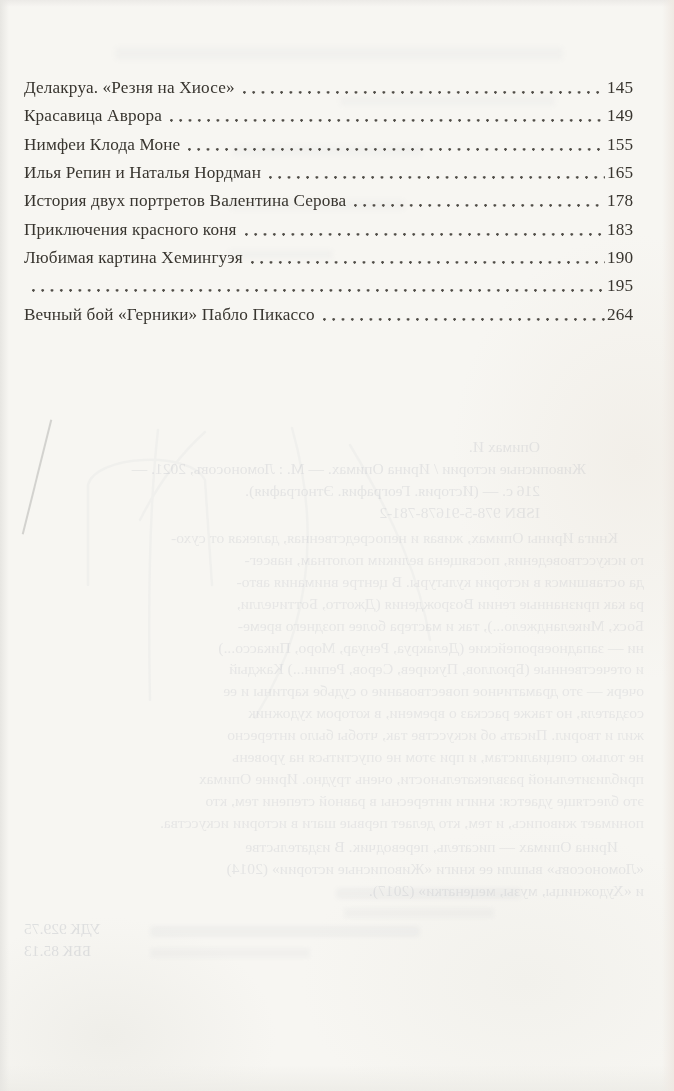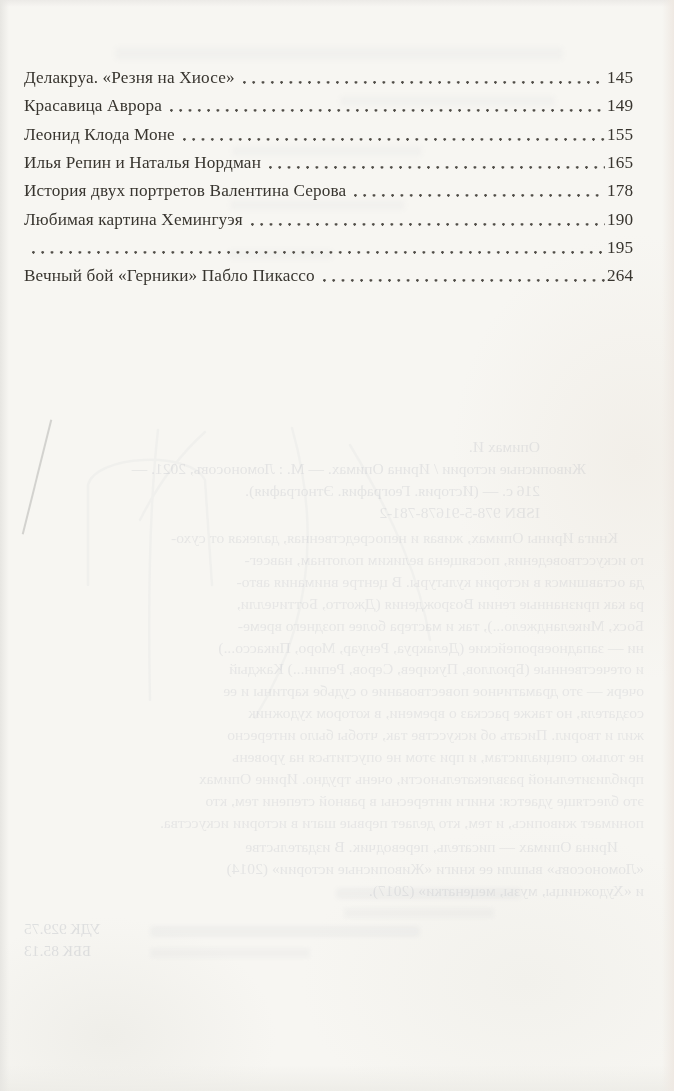--- a/index.html
+++ b/index.html
@@ -10,21 +10,21 @@
       linear-gradient(90deg,#e7e6e2 0px,rgba(247,246,242,0) 9px),
       linear-gradient(270deg,#efe9e3 0px,rgba(247,246,242,0) 12px),
       linear-gradient(180deg,#eceae7 0px,rgba(247,246,242,0) 7px),
       linear-gradient(0deg,#eeede8 0px,rgba(247,246,242,0) 26px),
       radial-gradient(240px 170px at 16% 95%,#efeee9 0%,rgba(247,246,242,0) 70%),
       radial-gradient(320px 220px at 78% 90%,#f2f1ec 0%,rgba(247,246,242,0) 70%),
       radial-gradient(260px 320px at 94% 42%,#f2efe9 0%,rgba(247,246,242,0) 70%),
       #f7f6f2;
   }
   
-  .toc{position:absolute;left:24px;right:34px;top:60px;color:#38352f;}
+  .toc{position:absolute;left:24px;right:34px;top:70px;color:#38352f;}
   .toc-row{display:flex;align-items:flex-end;height:28.35px;line-height:1.18;
     font-size:17.2px;letter-spacing:.15px;}
   .toc-title{white-space:nowrap;}
   .leader{flex:1 1 auto;align-self:flex-end;height:4px;margin:0 2px 4.5px 8px;
     background-image:radial-gradient(circle at 1.4px 2.4px,#514e48 1.12px,rgba(0,0,0,0) 1.5px);
     background-size:9.3px 4px;background-repeat:repeat-x;}
   .toc-num{min-width:33px;}
   
   .ghost{position:absolute;inset:0;transform:scaleX(-1);color:#8a90a1;
     filter:blur(.45px);pointer-events:none;}
@@ -115,39 +115,44 @@
         <span class="toc-num">145</span>
       </div>
 
       <div class="toc-row">
         <span class="toc-title">Красавица Аврора</span>
         <span class="leader"></span>
         <span class="toc-num">149</span>
       </div>
 
       <div class="toc-row">
-        <span class="toc-title">Леонид Клода Моне</span>
+        <span class="toc-title">Нимфеи Клода Моне</span>
         <span class="leader"></span>
         <span class="toc-num">155</span>
       </div>
 
 
       <div class="toc-row">
         <span class="toc-title">Илья Репин и Наталья Нордман</span>
         <span class="leader"></span>
         <span class="toc-num">165</span>
       </div>
 
 
       <div class="toc-row">
         <span class="toc-title">История двух портретов Валентина Серова</span>
         <span class="leader"></span>
         <span class="toc-num">178</span>
       </div>
 
+      <div class="toc-row">
+        <span class="toc-title">Приключения красного коня</span>
+        <span class="leader"></span>
+        <span class="toc-num">183</span>
+      </div>
 
       <div class="toc-row">
         <span class="toc-title">Любимая картина Хемингуэя</span>
         <span class="leader"></span>
         <span class="toc-num">190</span>
       </div>
 
       <div class="toc-row">
         <span class="leader"></span>
         <span class="toc-num">195</span>

